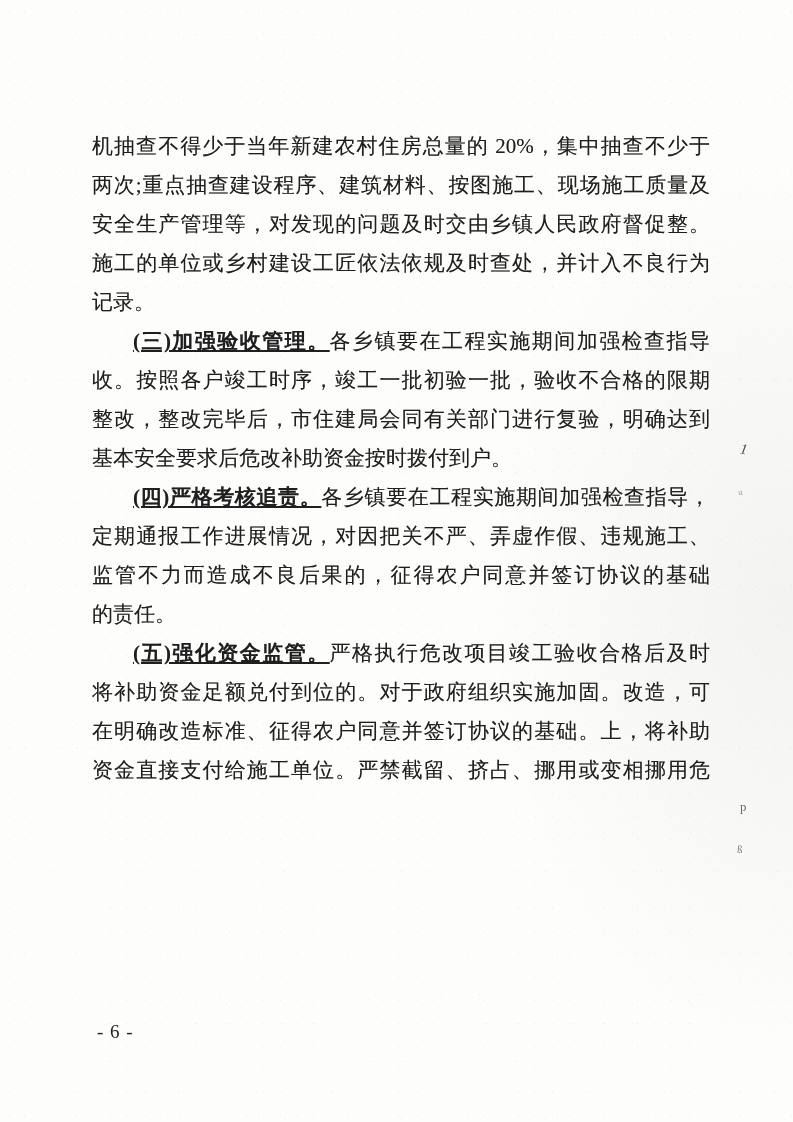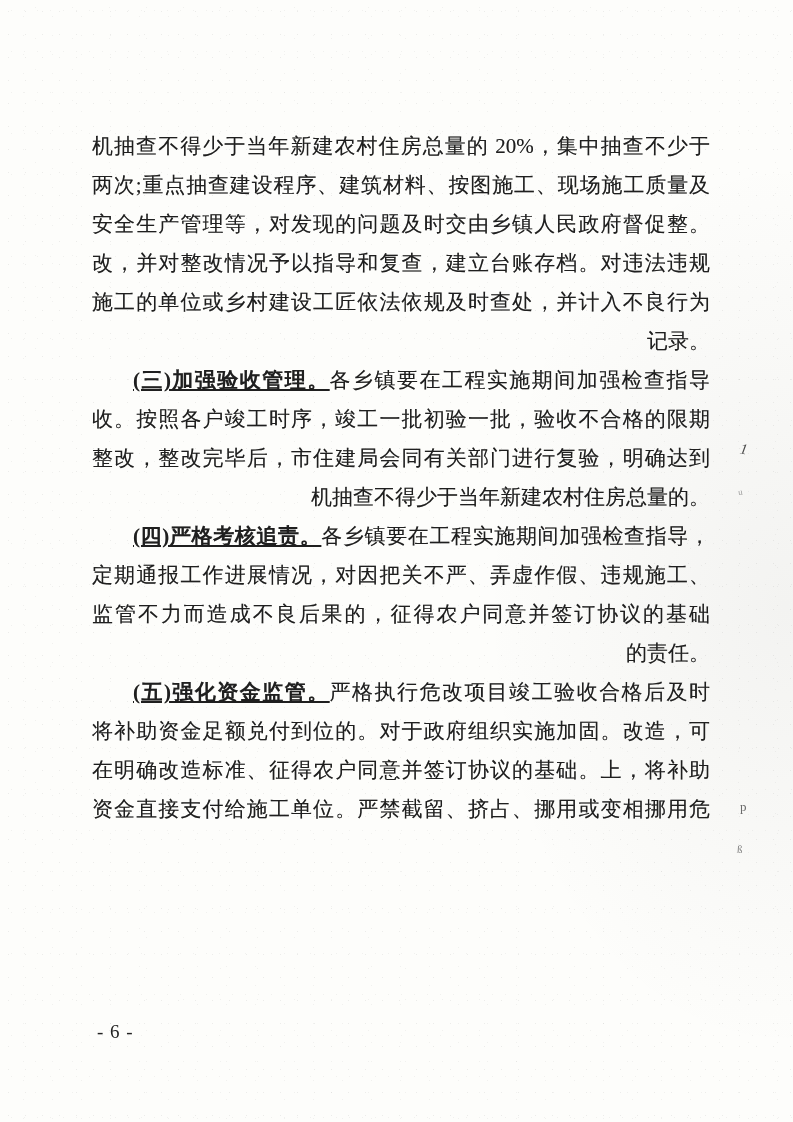--- a/index.html
+++ b/index.html
@@ -43,21 +43,21 @@
     display: block;
     height: 39px;
     line-height: 39px;
     white-space: nowrap;
     text-shadow: 0 0 0.5px rgba(45,45,45,0.45);
   }
   .full {
     text-align: justify;
     text-align-last: justify;
   }
-  .last { text-align: right; }
+  .last { text-align: left; }
   .ind { padding-left: 41px; }
   .hd { font-weight: 700; text-decoration: underline; }
   .pageno {
     position: absolute;
     left: 97px;
     top: 1021px;
     font-size: 19px;
     letter-spacing: 1px;
     color: #222;
   }
@@ -77,32 +77,31 @@
 <div class="page">
   <div class="noise"></div>
   <div class="shade"></div>
 
   <div class="textblock">
 
     <div class="para">
       <span class="ln full">机抽查不得少于当年新建农村住房总量的 20%，集中抽查不少于</span>
       <span class="ln full">两次;重点抽查建设程序、建筑材料、按图施工、现场施工质量及</span>
       <span class="ln full">安全生产管理等，对发现的问题及时交由乡镇人民政府督促整。</span>
-      <span class="ln full">改，并对整改情况予以指导和复查，建立台账存档。对违法违规</span>
       <span class="ln full">施工的单位或乡村建设工匠依法依规及时查处，并计入不良行为</span>
       <span class="ln last">记录。</span>
     </div>
 
     <div class="para">
       <span class="ln full ind">
         <b class="hd">(三)加强验收管理。</b><span>各乡镇要在工程实施期间加强检查指导</span>
       </span>
       <span class="ln full">收。按照各户竣工时序，竣工一批初验一批，验收不合格的限期</span>
       <span class="ln full">整改，整改完毕后，市住建局会同有关部门进行复验，明确达到</span>
-      <span class="ln last">机抽查不得少于当年新建农村住房总量的。</span>
+      <span class="ln last">基本安全要求后危改补助资金按时拨付到户。</span>
     </div>
 
     <div class="para">
       <span class="ln full ind">
         <b class="hd">(四)严格考核追责。</b><span>各乡镇要在工程实施期间加强检查指导，</span>
       </span>
       <span class="ln full">定期通报工作进展情况，对因把关不严、弄虚作假、违规施工、</span>
       <span class="ln full">监管不力而造成不良后果的，征得农户同意并签订协议的基础</span>
       <span class="ln last">的责任。</span>
     </div>

